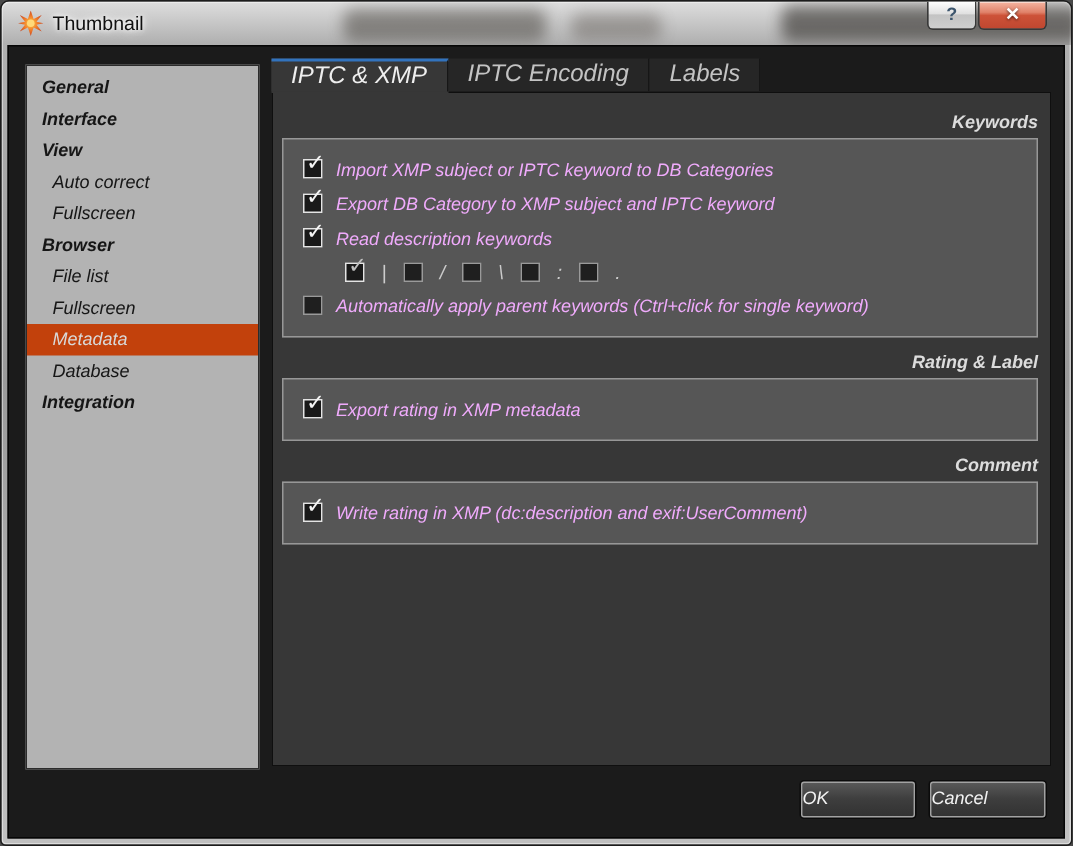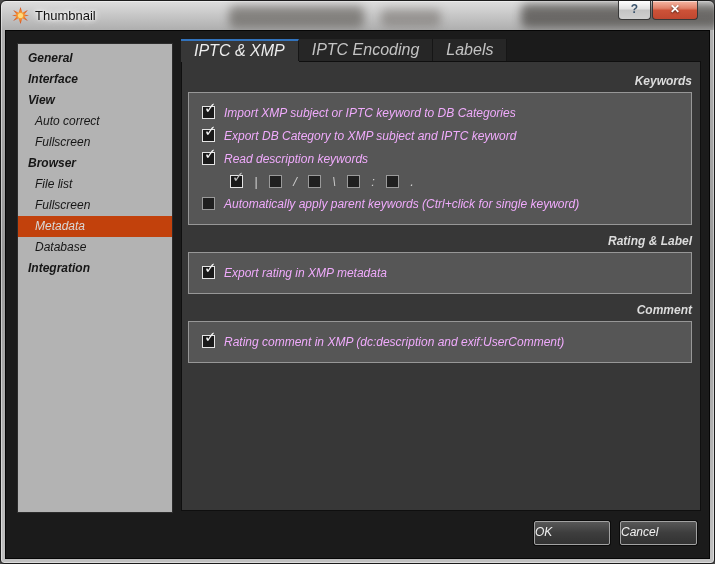--- a/index.html
+++ b/index.html
@@ -153,21 +153,21 @@
           <div class="row">
             <span class="cb checked"></span>
             <span class="lbl">Export rating in XMP metadata</span>
           </div>
         </div>
 
         <div class="group-title">Comment</div>
         <div class="groupbox">
           <div class="row">
             <span class="cb checked"></span>
-            <span class="lbl">Rating comment in XMP (dc:description and exif:UserComment)</span>
+            <span class="lbl">Write rating in XMP (dc:description and exif:UserComment)</span>
           </div>
         </div>
 
       </div>
     </div>
 
     <div class="btn btn-ok">OK</div>
     <div class="btn btn-cancel">Cancel</div>
 
   </div>

